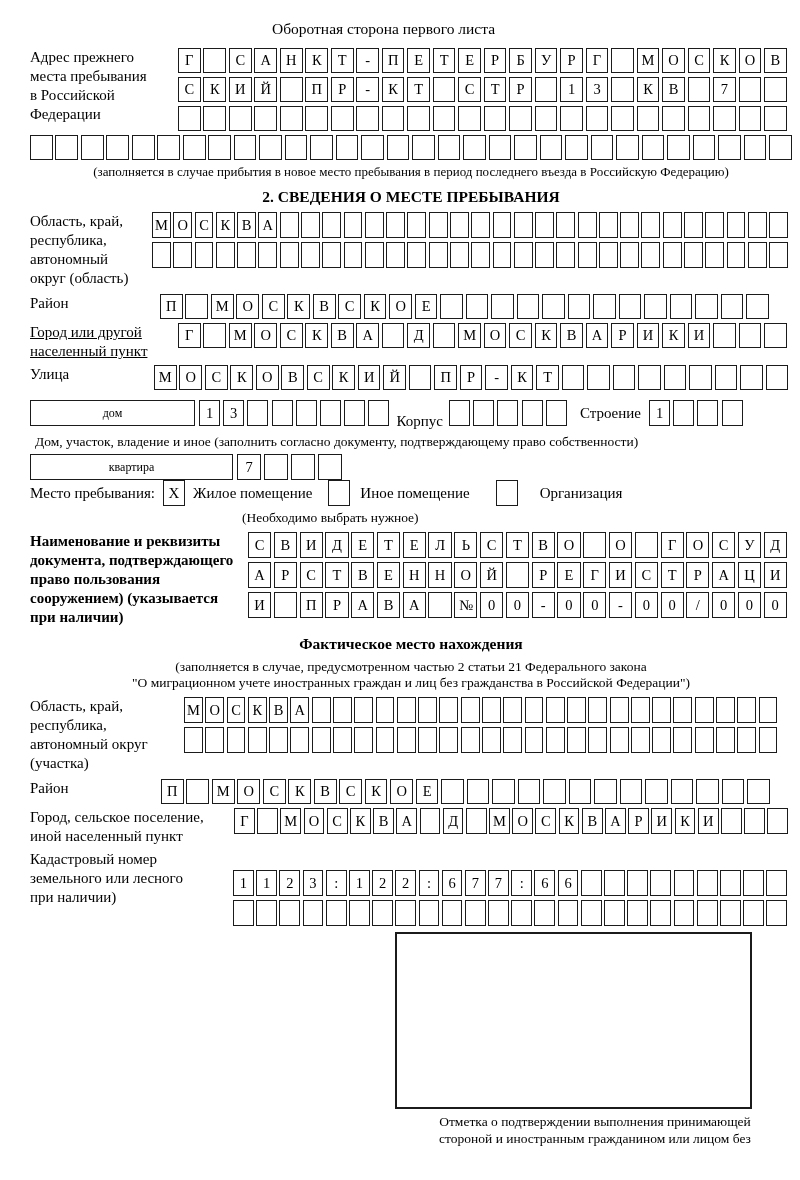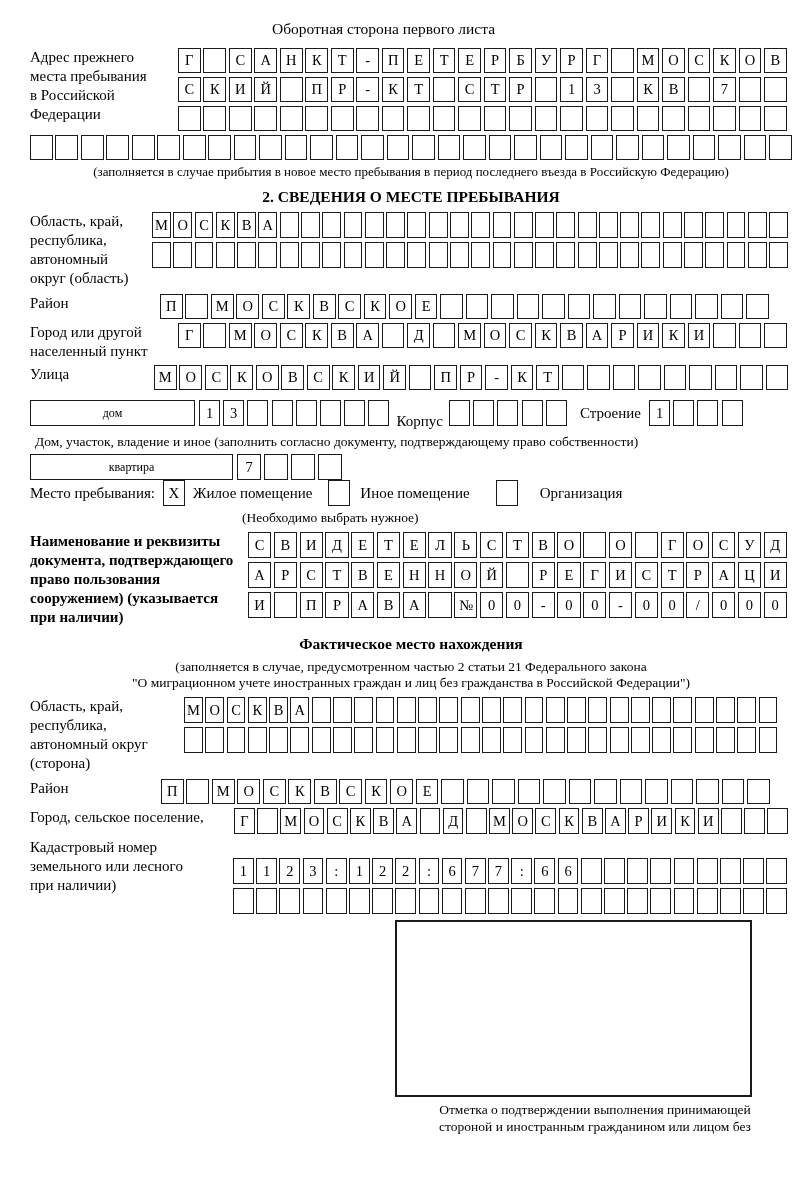--- a/index.html
+++ b/index.html
@@ -16,21 +16,21 @@
   .cells + .cells{margin-top:4px;}
   .cell{box-sizing:border-box;border:1.8px solid #1b1b1b;display:inline-flex;align-items:center;justify-content:center;
         font-size:14.5px;line-height:1;background:#fff;flex:0 0 auto;}
   .sz24 .cell{width:22.6px;height:25px;margin-right:2.9px;}
   .sz30 .cell{width:18.9px;height:26px;margin-right:2.4px;}
   .sz21 .cell{width:23.2px;height:26px;margin-right:2.6px;}
   .sz24b .cell{width:20.8px;height:26px;margin-right:2.4px;}
   .szs .cell{width:21px;height:26px;margin-right:3.2px;}
   .szq .cell{width:24px;height:26px;margin-right:3px;}
 
-  .col-prev{width:148px;} .col-reg{width:122px;} .col-dist{width:130px;} .col-city{width:148px;}
+  .col-prev{width:148px;} .col-reg{width:122px;} .col-dist{width:130px;} .col-city{width:148px;text-decoration:underline;}
   .col-street{width:124px;} .col-doc{width:218px;font-weight:bold;} .col-reg2{width:154px;} .col-dist2{width:131px;}
   .col-city2{width:204px;} .col-cad{width:203px;}
 
   .small-note{font-size:13px;line-height:16px;}
   .center{text-align:center;}
   .sec-title{font-size:15.5px;font-weight:bold;text-align:center;margin:8px 0 6px 0;}
   .mt4{margin-top:4px;} .mt6{margin-top:6px;} .mt8{margin-top:8px;} .mt10{margin-top:10px;}
 
   .lblbox{box-sizing:border-box;border:1.8px solid #1b1b1b;height:26px;display:inline-flex;align-items:center;
           justify-content:center;font-size:12px;flex:0 0 auto;background:#fff;}
@@ -475,21 +475,21 @@
 
   <div class="sec-title mt8">Фактическое место нахождения</div>
   <div class="small-note center" style="font-size:13.5px;">(заполняется в случае, предусмотренном частью 2 статьи 21 Федерального закона</div>
   <div class="small-note center" style="font-size:13.5px;">"О миграционном учете иностранных граждан и лиц без гражданства в Российской Федерации")</div>
 
   <div class="row-flex mt6">
     <div class="lbl col-reg2">
         <div class="lbl-line">Область, край,</div>
         <div class="lbl-line">республика,</div>
         <div class="lbl-line">автономный округ</div>
-        <div class="lbl-line">(сторона)</div>
+        <div class="lbl-line">(участка)</div>
       </div>
     <div>
       <div class="cells sz30">
           <span class="cell">М</span>
           <span class="cell">О</span>
           <span class="cell">С</span>
           <span class="cell">К</span>
           <span class="cell">В</span>
           <span class="cell">А</span>
           <span class="cell">&nbsp;</span>
@@ -574,20 +574,21 @@
         <span class="cell">&nbsp;</span>
         <span class="cell">&nbsp;</span>
         <span class="cell">&nbsp;</span>
         <span class="cell">&nbsp;</span>
       </div>
   </div>
 
   <div class="row-flex mt4">
     <div class="lbl col-city2">
         <div class="lbl-line">Город, сельское поселение,</div>
+        <div class="lbl-line">иной населенный пункт</div>
       </div>
     <div class="cells sz24b">
         <span class="cell">Г</span>
         <span class="cell">&nbsp;</span>
         <span class="cell">М</span>
         <span class="cell">О</span>
         <span class="cell">С</span>
         <span class="cell">К</span>
         <span class="cell">В</span>
         <span class="cell">А</span>

